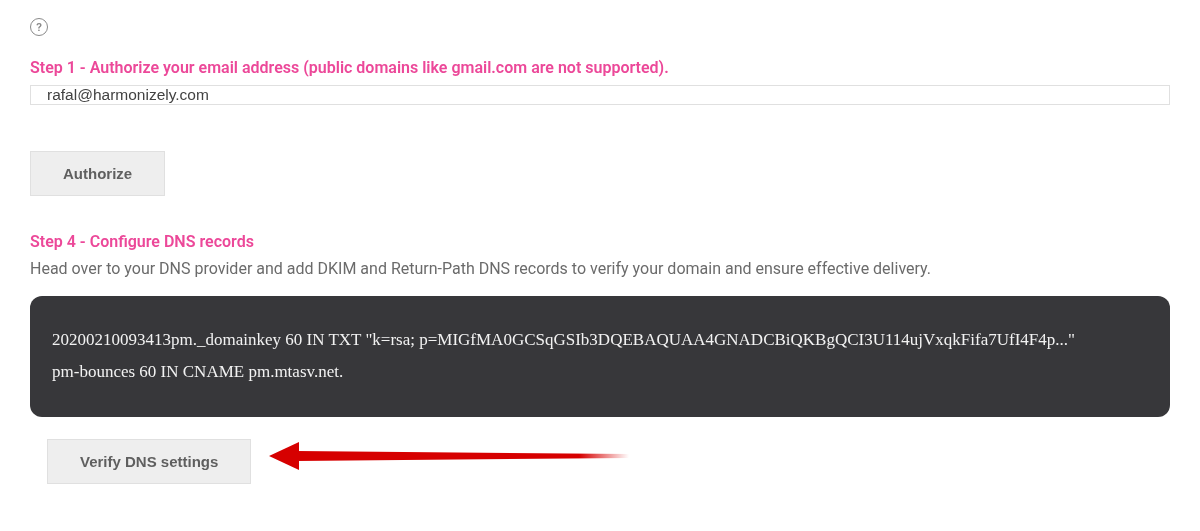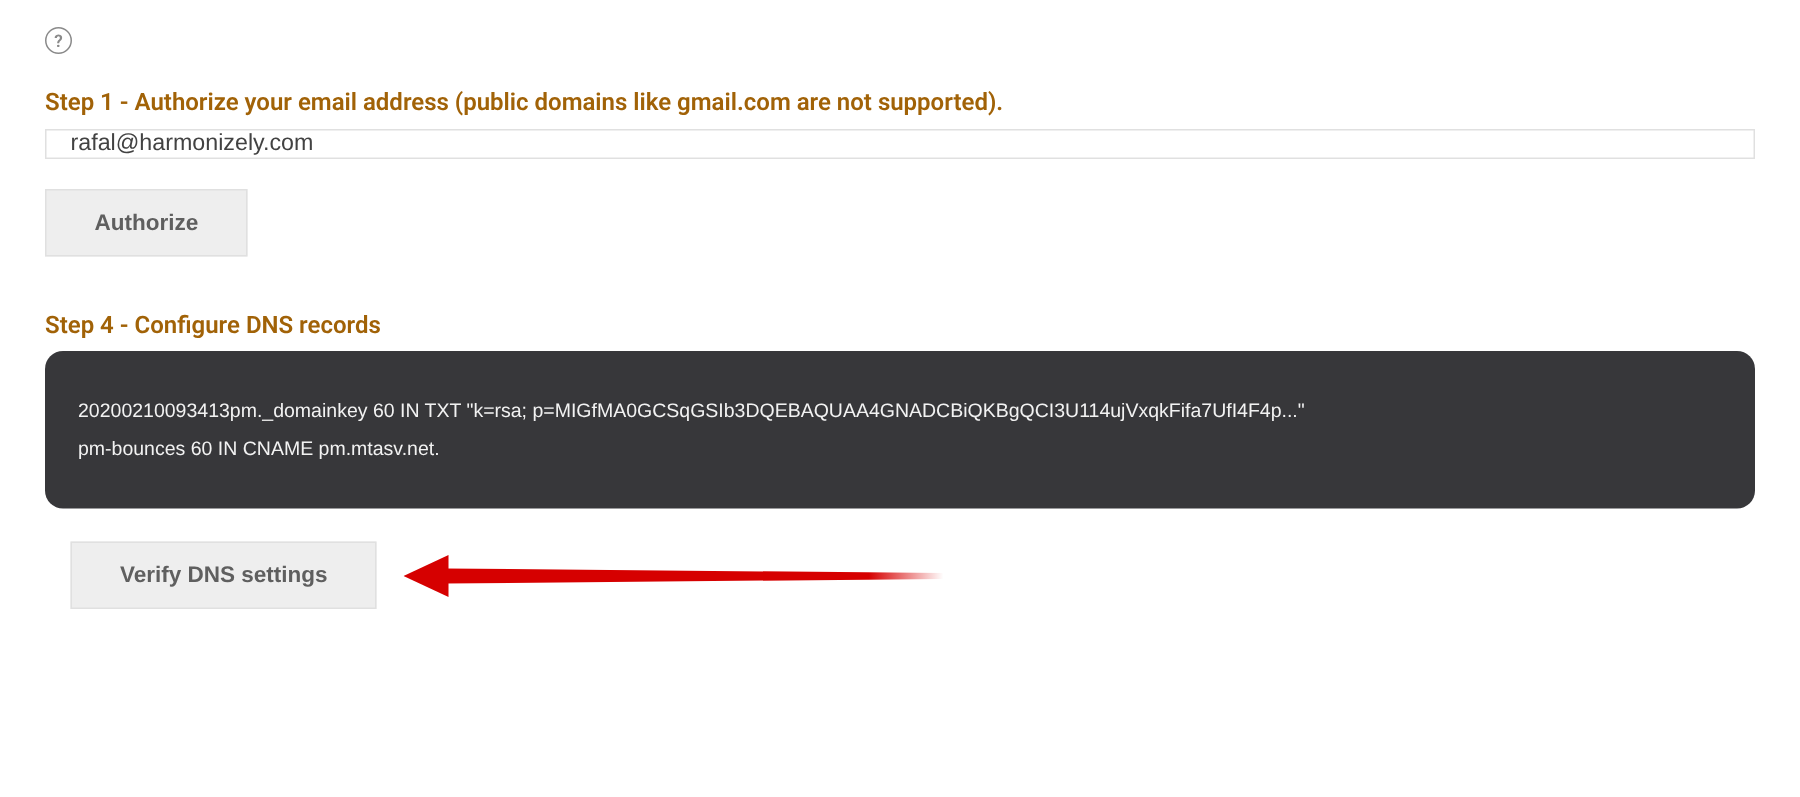--- a/index.html
+++ b/index.html
@@ -33,77 +33,77 @@
       align-items: center;
       justify-content: center;
       font-size: 11.5px;
       font-weight: 600;
       color: #8a8a8a;
       cursor: default;
     }
     .step-label {
       font-size: 16px;
       font-weight: 600;
-      color: #a16207;
+      color: #ec4899;
       margin-bottom: 8px;
     }
     .email-input {
       width: 100%;
       border: 1px solid #e0e0e0;
       padding: 0 16px;
       font-size: 15.5px;
       color: #424242;
       background: #fff;
       outline: none;
     }
     .btn {
       display: inline-block;
       background: #eeeeee;
       border: 1px solid #e0e0e0;
       padding: 13px 32px;
       font-size: 15px;
       font-weight: 600;
       color: #5f5f5f;
       cursor: pointer;
-      margin-top: 20px;
+      margin-top: 46px;
     }
     .step2-wrap {
       margin-top: 36px;
     }
     .step-desc {
       font-size: 16px;
       color: #6b6b6b;
       margin-top: 2px;
       margin-bottom: 18px;
     }
     .code-block {
       background: #37373a;
       color: #f2f2f2;
-      font-family: Liberation Sans, sans-serif;
-      font-size: 13px;
+      font-family: Liberation Serif, serif;
+      font-size: 17px;
       padding: 28px 22px;
       white-space: pre;
       overflow-x: auto;
       line-height: 1.9;
       border-radius: 12px;
     }
     
     .code-block::-webkit-scrollbar {
       height: 10px;
     }
     .code-block::-webkit-scrollbar-track {
       background: #f1f1f1;
     }
     .code-block::-webkit-scrollbar-thumb {
       background: #cfcfcf;
       border-radius: 2px;
     }
     .verify-row {
       display: flex;
-      align-items: center;
+      align-items: flex-start;
       gap: 18px;
       margin-top: 22px;
       padding-left: 17px;
     }
     .arrow-svg {
       flex-shrink: 0;
     }
   </style>
 </head>
 <body>
@@ -113,20 +113,21 @@
 </div>
 
 <div>
   <div class="step-label">Step 1 - Authorize your email address (public domains like gmail.com are not supported).</div>
   <input type="text" class="email-input" value="rafal@harmonizely.com" style="">
   <button class="btn">Authorize</button>
 </div>
 
 <div class="step2-wrap">
   <div class="step-label">Step 4 - Configure DNS records</div>
+  <div class="step-desc">Head over to your DNS provider and add DKIM and Return-Path DNS records to verify your domain and ensure effective delivery.</div>
   <div class="code-block">20200210093413pm._domainkey 60 IN TXT "k=rsa; p=MIGfMA0GCSqGSIb3DQEBAQUAA4GNADCBiQKBgQCI3U114ujVxqkFifa7UfI4F4p..."
 pm-bounces 60 IN CNAME pm.mtasv.net.</div>
 
   <div class="verify-row">
     <button class="btn" style="margin-top:0;">Verify DNS settings</button>
     <svg class="arrow-svg" width="360" height="34" viewBox="0 0 360 34">
       <defs>
         <linearGradient id="arrowfade" x1="0" y1="0" x2="1" y2="0">
           <stop offset="0%" stop-color="#d60000"></stop>
           <stop offset="85%" stop-color="#d60000"></stop>

